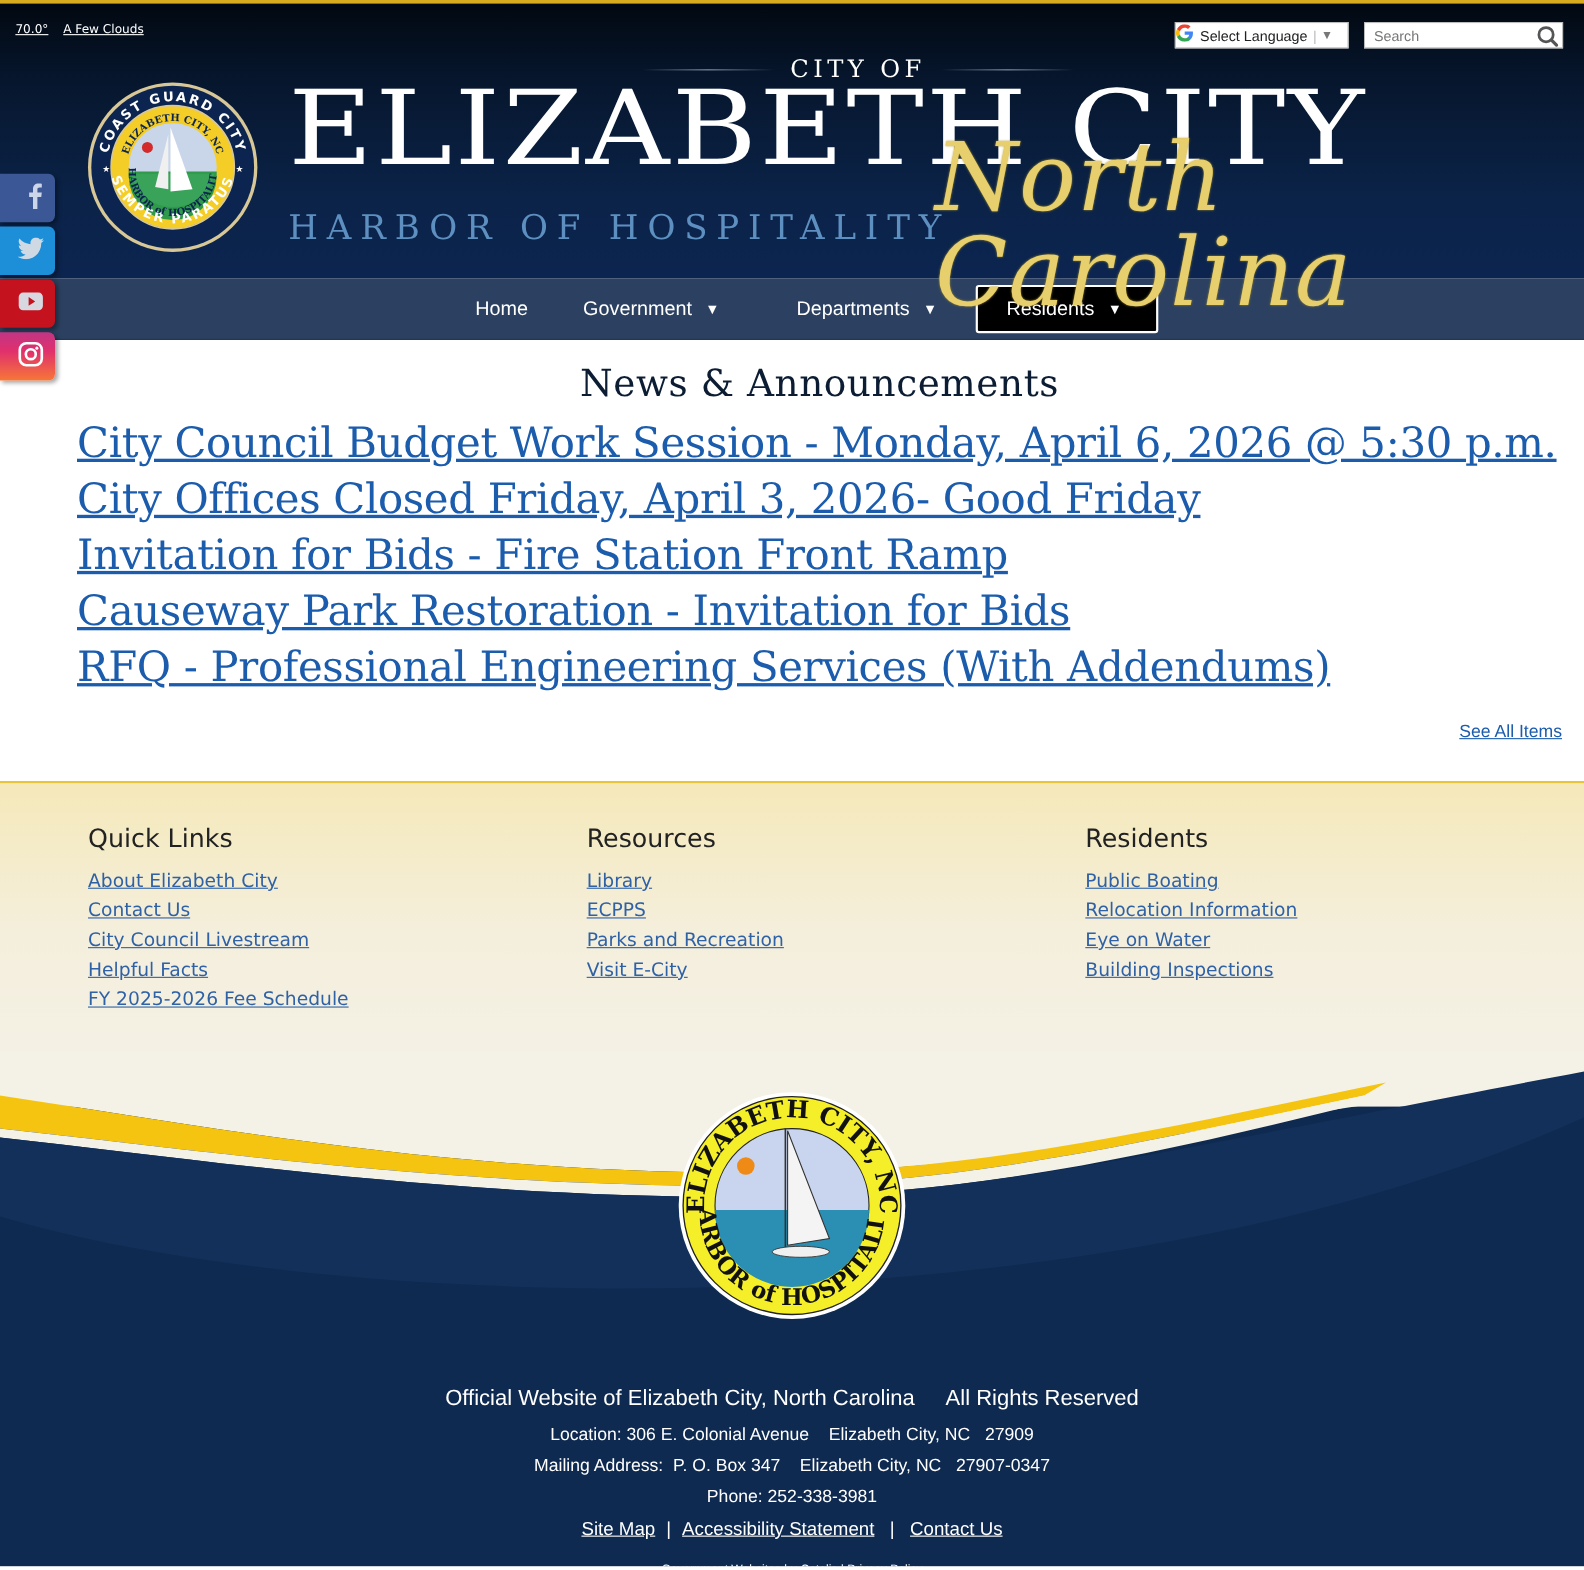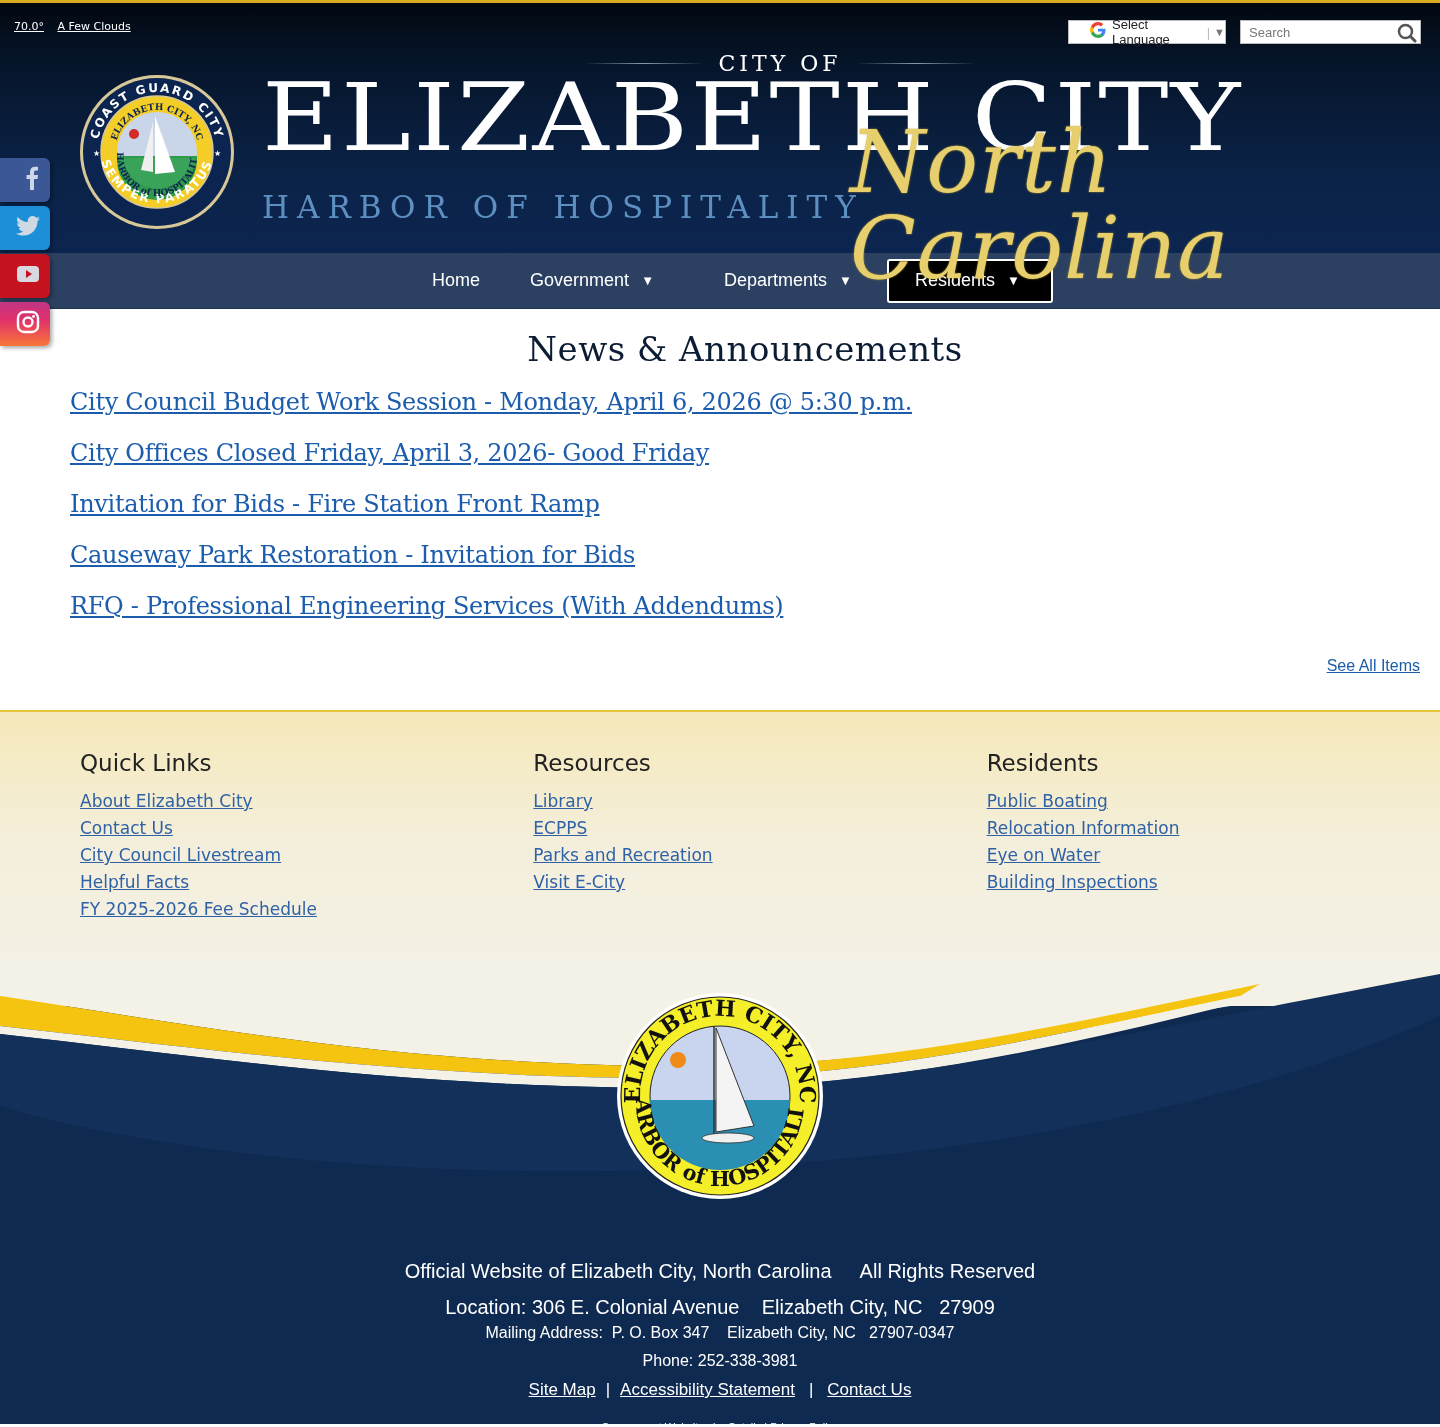--- a/index.html
+++ b/index.html
@@ -3,21 +3,21 @@
 <meta charset="utf-8">
 <style>
   * { box-sizing: border-box; margin: 0; padding: 0; }
   html, body { width: 1440px; }
   body { font-family: "Liberation Sans", sans-serif; background: #fff; position: relative; overflow-x: hidden; }
 
   
   .header { position: relative; height: 253px; background: linear-gradient(180deg, #020810 0%, #06152b 25%, #0b2348 70%, #0c2550 100%); border-top: 3px solid #d8ac1e; }
   .weather { position: absolute; left: 14px; top: 17px; color: #fff; font-family: "DejaVu Sans", sans-serif; font-size: 11px; }
   .weather a { color: #fff; text-decoration: underline; margin-right: 10px; }
-  .lang-select { position: absolute; left: 1068px; top: 17px; width: 158px; height: 24px; background: #fff; border: 1px solid #bbb; display: flex; align-items: center; font-size: 13px; color: #222; padding-left: 21px; }
+  .lang-select { position: absolute; left: 1068px; top: 17px; width: 158px; height: 24px; background: #fff; border: 1px solid #bbb; display: flex; align-items: center; font-size: 13px; color: #222; padding-left: 0; }
   .lang-select .g { font-weight: bold; font-size: 16px; margin-right: 6px; color: #4285f4; }
   .lang-select .sep { color: #bbb; margin: 0 4px 0 5px; }
   .lang-select .arrow { color: #777; font-size: 11px; }
   .search-box { position: absolute; left: 1240px; top: 17px; width: 181px; height: 24px; background: #fff; border: 1px solid #bbb; display: flex; align-items: center; }
   .search-box input { border: none; outline: none; font-size: 13px; padding-left: 8px; width: 150px; color: #333; font-family: "Liberation Sans", sans-serif; }
   .search-box input::placeholder { color: #777; }
   .search-box .icon { position: absolute; right: 3px; top: 2px; }
 
   .city-of { position: absolute; left: 570px; top: 48px; width: 420px; display: flex; align-items: center; justify-content: center; gap: 14px; color: #fff; font-family: "DejaVu Serif", serif; font-size: 22px; letter-spacing: 4px; }
   .city-of .rule { width: 120px; height: 1px; background: linear-gradient(90deg, transparent, #8899aa, transparent); }
@@ -37,37 +37,37 @@
   
   .nav { height: 56px; background: #2c4161; display: flex; justify-content: center; align-items: center; border-bottom: 1px solid #223350; }
   .nav-inner { display: flex; align-items: center; margin-left: 20px; text-align: center; }
   .nav a { color: #fff; text-decoration: none; font-size: 18px; padding: 0 25px; height: 44px; display: flex; align-items: center; }
   .nav a .caret { font-size: 13px; margin-left: 12px; }
   .nav a.active { background: #000; border: 2px solid #fff; border-radius: 3px; padding: 0 28px 0 26px; margin-left: 10px; width: 166px; }
 
   
   .news { padding: 20px 20px 0 70px; height: 401px; position: relative; }
   .news h2 { text-align: center; font-family: "DejaVu Serif", serif; font-weight: normal; color: #0b1c33; font-size: 34px; margin: 0 0 14px 0; padding-left: 0; letter-spacing: 0.5px; }
-  .news-list a { display: block; font-family: "DejaVu Serif", serif; color: #1b5cad; font-size: 24px; margin-bottom: 13px; line-height: 38px; letter-spacing: -0.3px; }
+  .news-list a { display: block; font-family: "DejaVu Serif", serif; color: #1b5cad; font-size: 38px; margin-bottom: 13px; line-height: 38px; letter-spacing: -0.3px; }
   .see-all { position: absolute; right: 20px; top: 348px; color: #1b5cad; font-size: 16px; }
 
   
   .footer-links { position: relative; border-top: 2px solid #e7c53a; background: linear-gradient(180deg, #f5e8b9 0%, #f4efdc 50%, #f4f1e6 100%); height: 270px; display: flex; padding-left: 80px; }
   .col { width: 457px; padding-top: 38px; }
   .col h3 { font-family: "DejaVu Sans", sans-serif; font-weight: normal; font-size: 23px; color: #222; margin-bottom: 12px; }
   .col a { display: block; color: #2f61a6; font-family: "DejaVu Sans", sans-serif; font-size: 17px; line-height: 27px; }
 
   
   .bottom { position: relative; height: 452px; background: #0f2a50; margin-top: -8px; }
   .wave { position: absolute; left: 0; top: -16px; width: 1440px; height: 260px; }
   .seal-footer { position: absolute; left: 616px; top: 20px; width: 208px; height: 208px; }
   .bottom-text { position: absolute; left: 0; width: 1440px; text-align: center; color: #fff; font-family: Liberation Sans, sans-serif; }
   .official { top: 288px; font-size: 20px; }
   .official span + span { margin-left: 28px; }
-  .addr1 { top: 324px; font-size: 20px; }
+  .addr1 { top: 324px; font-size: 16px; }
   .addr2 { top: 352px; font-size: 16px; }
   .phone { top: 380px; font-size: 16px; }
   .bot-links { top: 408px; font-size: 17px; }
   .bot-links a { color: #fff; }
   .bot-links .pipe { margin: 0 10px; }
   .credits { top: 449px; font-family: "Liberation Sans", sans-serif; font-size: 11px; }
   .credits a { color: #fff; }
 </style>
 </head>
 <body>

